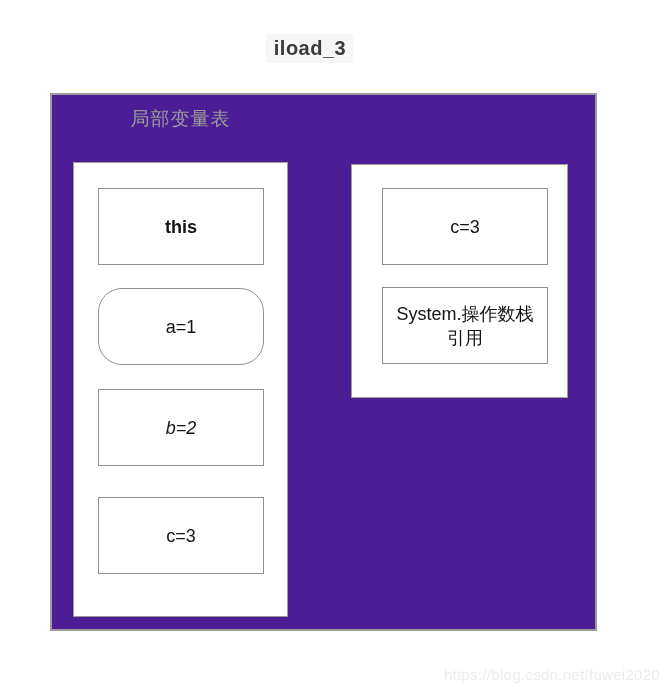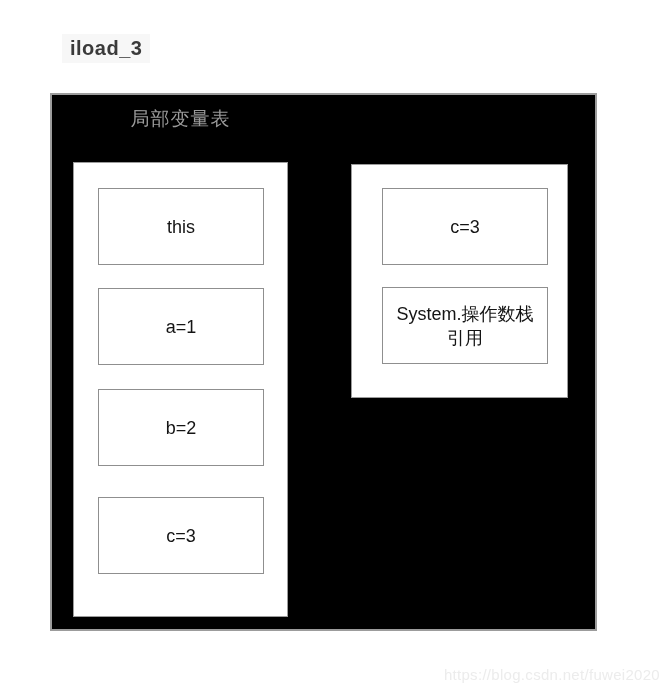--- a/index.html
+++ b/index.html
@@ -10,42 +10,43 @@
   .page {
     position: relative;
     width: 668px;
     height: 694px;
     background: #ffffff;
     font-family: "Liberation Sans", "DejaVu Sans", sans-serif;
     overflow: hidden;
   }
   .title-row {
     position: absolute;
-    left: 62px;
+    left: 50px;
     top: 34px;
     width: 520px;
+    text-align: center;
   }
   .title {
     display: inline-block;
     font-size: 20px;
     font-weight: 600;
     color: #3a3a3a;
     background: #f7f7f7;
     padding: 3px 8px;
     letter-spacing: 0.5px;
   }
   .outer-frame {
     position: absolute;
     left: 50px;
     top: 93px;
     width: 547px;
     height: 538px;
     border: 2px solid #9c9c9c;
     box-sizing: border-box;
-    background: #000000;
+    background: #4c1d95;
   }
   .col-header {
     position: absolute;
     top: 11px;
     font-size: 19px;
     color: #9b9b9b;
     text-align: center;
     letter-spacing: 1px;
   }
   .header-left {
@@ -86,23 +87,23 @@
     justify-content: center;
   }
   .cell-text {
     font-size: 18px;
     color: #141414;
     text-align: center;
     white-space: pre-line;
     line-height: 24px;
   }
   .lcell { left: 24px; }
-  .lc1 { top: 25px; }
-  .lc2 { top: 125px; }
-  .lc3 { top: 226px; }
+  .lc1 { top: 25px; font-weight: bold; }
+  .lc2 { top: 125px; border-radius: 24px; }
+  .lc3 { top: 226px; font-style: italic; }
   .lc4 { top: 334px; }
   .rcell { left: 30px; }
   .rc1 { top: 23px; }
   .rc2 { top: 122px; }
   .watermark {
     position: absolute;
     top: 666px;
     right: 8px;
     font-size: 15px;
     color: #ececec;

